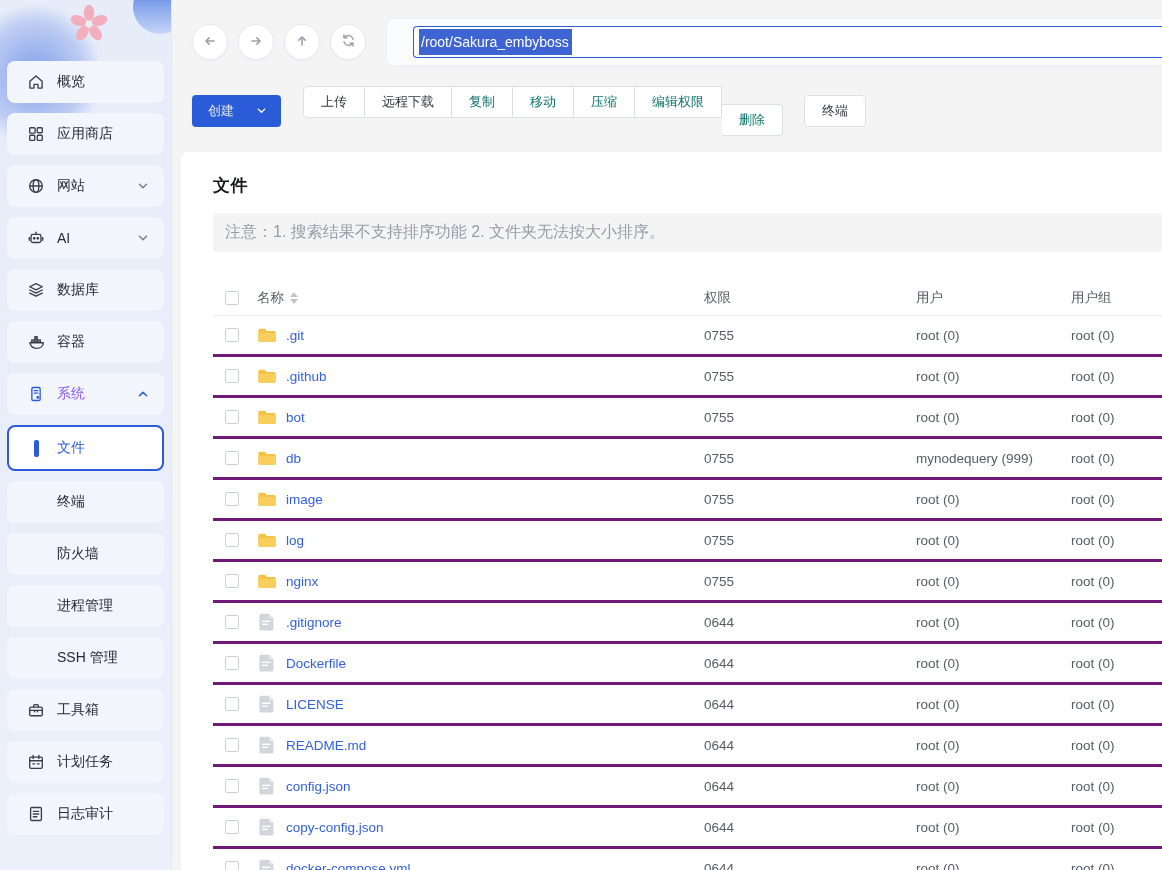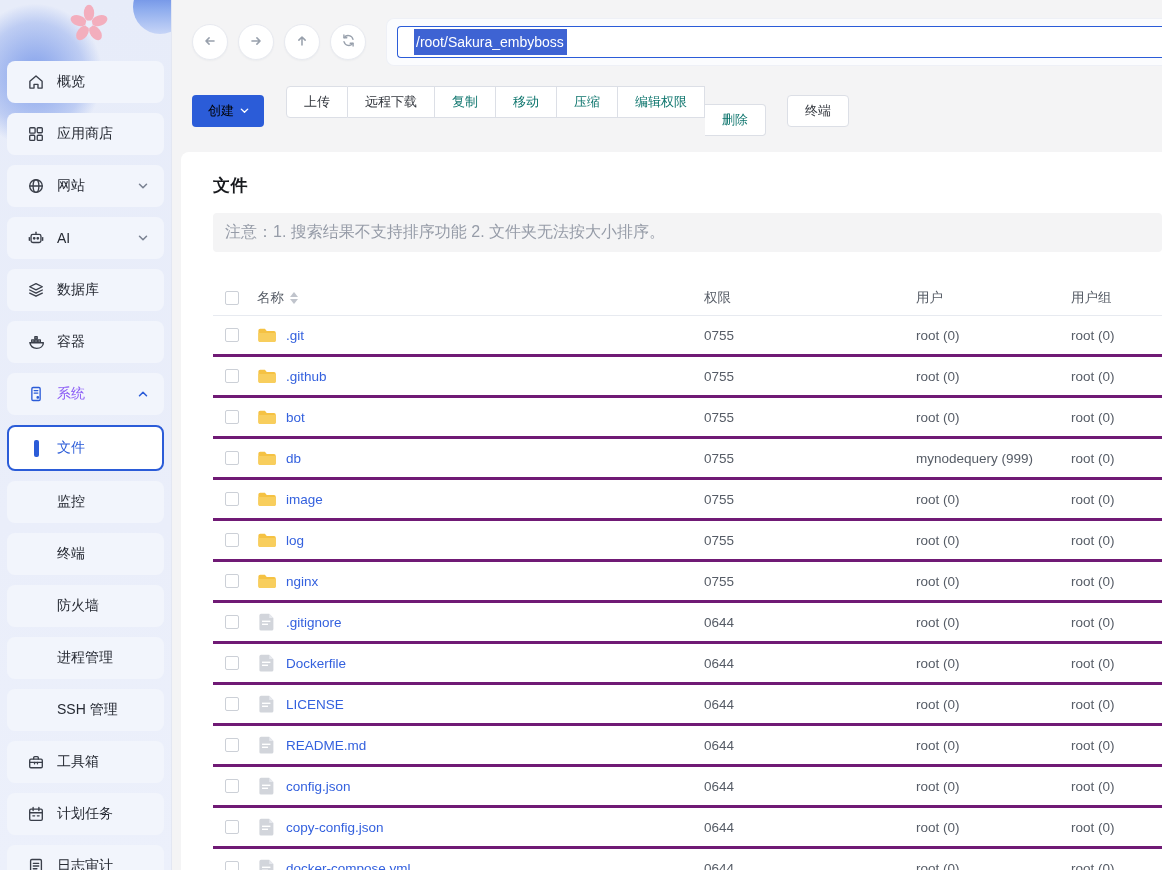--- a/index.html
+++ b/index.html
@@ -31,29 +31,29 @@
   
   .main { flex:1; min-width:0; display:flex; flex-direction:column; background:#f4f4f5; }
 
   .topbar { position:relative; height:86px; flex:none; }
   .nav-circles { position:absolute; left:20px; top:24px; display:flex; gap:10px; }
   .circle-btn { width:36px; height:36px; border-radius:50%; background:#fff; border:1px solid #e8eaf0;
      display:flex; align-items:center; justify-content:center; color:#98a0ac; cursor:pointer;
      box-shadow:0 1px 2px rgba(30,40,70,0.04); }
   .addr { position:absolute; left:214px; top:18px; right:0; height:48px; background:#fbfcfe;
      border-radius:8px 0 0 8px; border:1px solid #eef0f6; border-right:none; }
-  .addr-input { position:absolute; left:10px; top:7px; right:0; height:32px; background:#fff;
+  .addr-input { position:absolute; left:26px; top:7px; right:0; height:32px; background:#fff;
      border:1px solid #2b5cd8; border-radius:4px 0 0 4px; border-right:none;
-     display:flex; align-items:center; padding-left:16px; overflow:hidden; font-size:14px; cursor:text; }
+     display:flex; align-items:center; padding-left:5px; overflow:hidden; font-size:14px; cursor:text; }
   .addr-sel { background:#3e63d3; color:#fff; line-height:26px; padding:0 3px 0 2px; white-space:pre; }
 
   .actions-row { display:flex; align-items:center; padding-left:20px; flex:none; }
   .btn { -webkit-appearance:none; appearance:none; font-family:inherit; cursor:pointer; }
-  .btn-create { height:32px; padding:0 14px 0 16px; background:#2b5cd8; color:#000000; border:none; border-radius:4px;
-     font-size:13px; display:flex; align-items:center; gap:5px; }
+  .btn-create { height:32px; padding:0 14px 0 16px; background:#2b5cd8; color:#e5e5e5; border:none; border-radius:4px;
+     font-size:13px; display:flex; align-items:center; gap:22px; }
   .btn-group { display:flex; margin-left:22px; }
   .btn-group .g-btn { height:32px; padding:0 17px; background:#fff; border:1px solid #dcdfe6; border-left-width:0;
      font-size:13px; color:#33373e; display:flex; align-items:center; }
   .btn-group .g-btn:first-child { border-left-width:1px; border-radius:4px 0 0 4px; }
   .btn-group .g-btn:last-child  { border-radius:0 4px 4px 0;margin-top:18px; }
   .btn-group .g-btn.disabled { color:#0f766e; cursor:not-allowed; }
   .btn-terminal { margin-left:21px; height:32px; padding:0 17px; background:#fff; border:1px solid #dcdfe6;
      border-radius:4px; font-size:13px; color:#33373e; display:flex; align-items:center; }
 
   
@@ -189,23 +189,20 @@
           <svg width="12" height="12" viewBox="0 0 12 12" fill="none" stroke="currentColor" stroke-width="1.5" stroke-linecap="round" stroke-linejoin="round">
             <path d="M2.5 7.8 L6 4.2 l3.5 3.6"></path>
           </svg>
         </span>
       </div>
       <div class="nav-item sub selected extra-gap">
         <span class="sel-bar"></span>
         <span class="lab">文件</span>
       </div>
       <div class="nav-item sub">
-        <span class="lab">监控</span>
-      </div>
-      <div class="nav-item sub">
         <span class="lab">终端</span>
       </div>
       <div class="nav-item sub">
         <span class="lab">防火墙</span>
       </div>
       <div class="nav-item sub">
         <span class="lab">进程管理</span>
       </div>
       <div class="nav-item sub">
         <span class="lab">SSH 管理</span>

